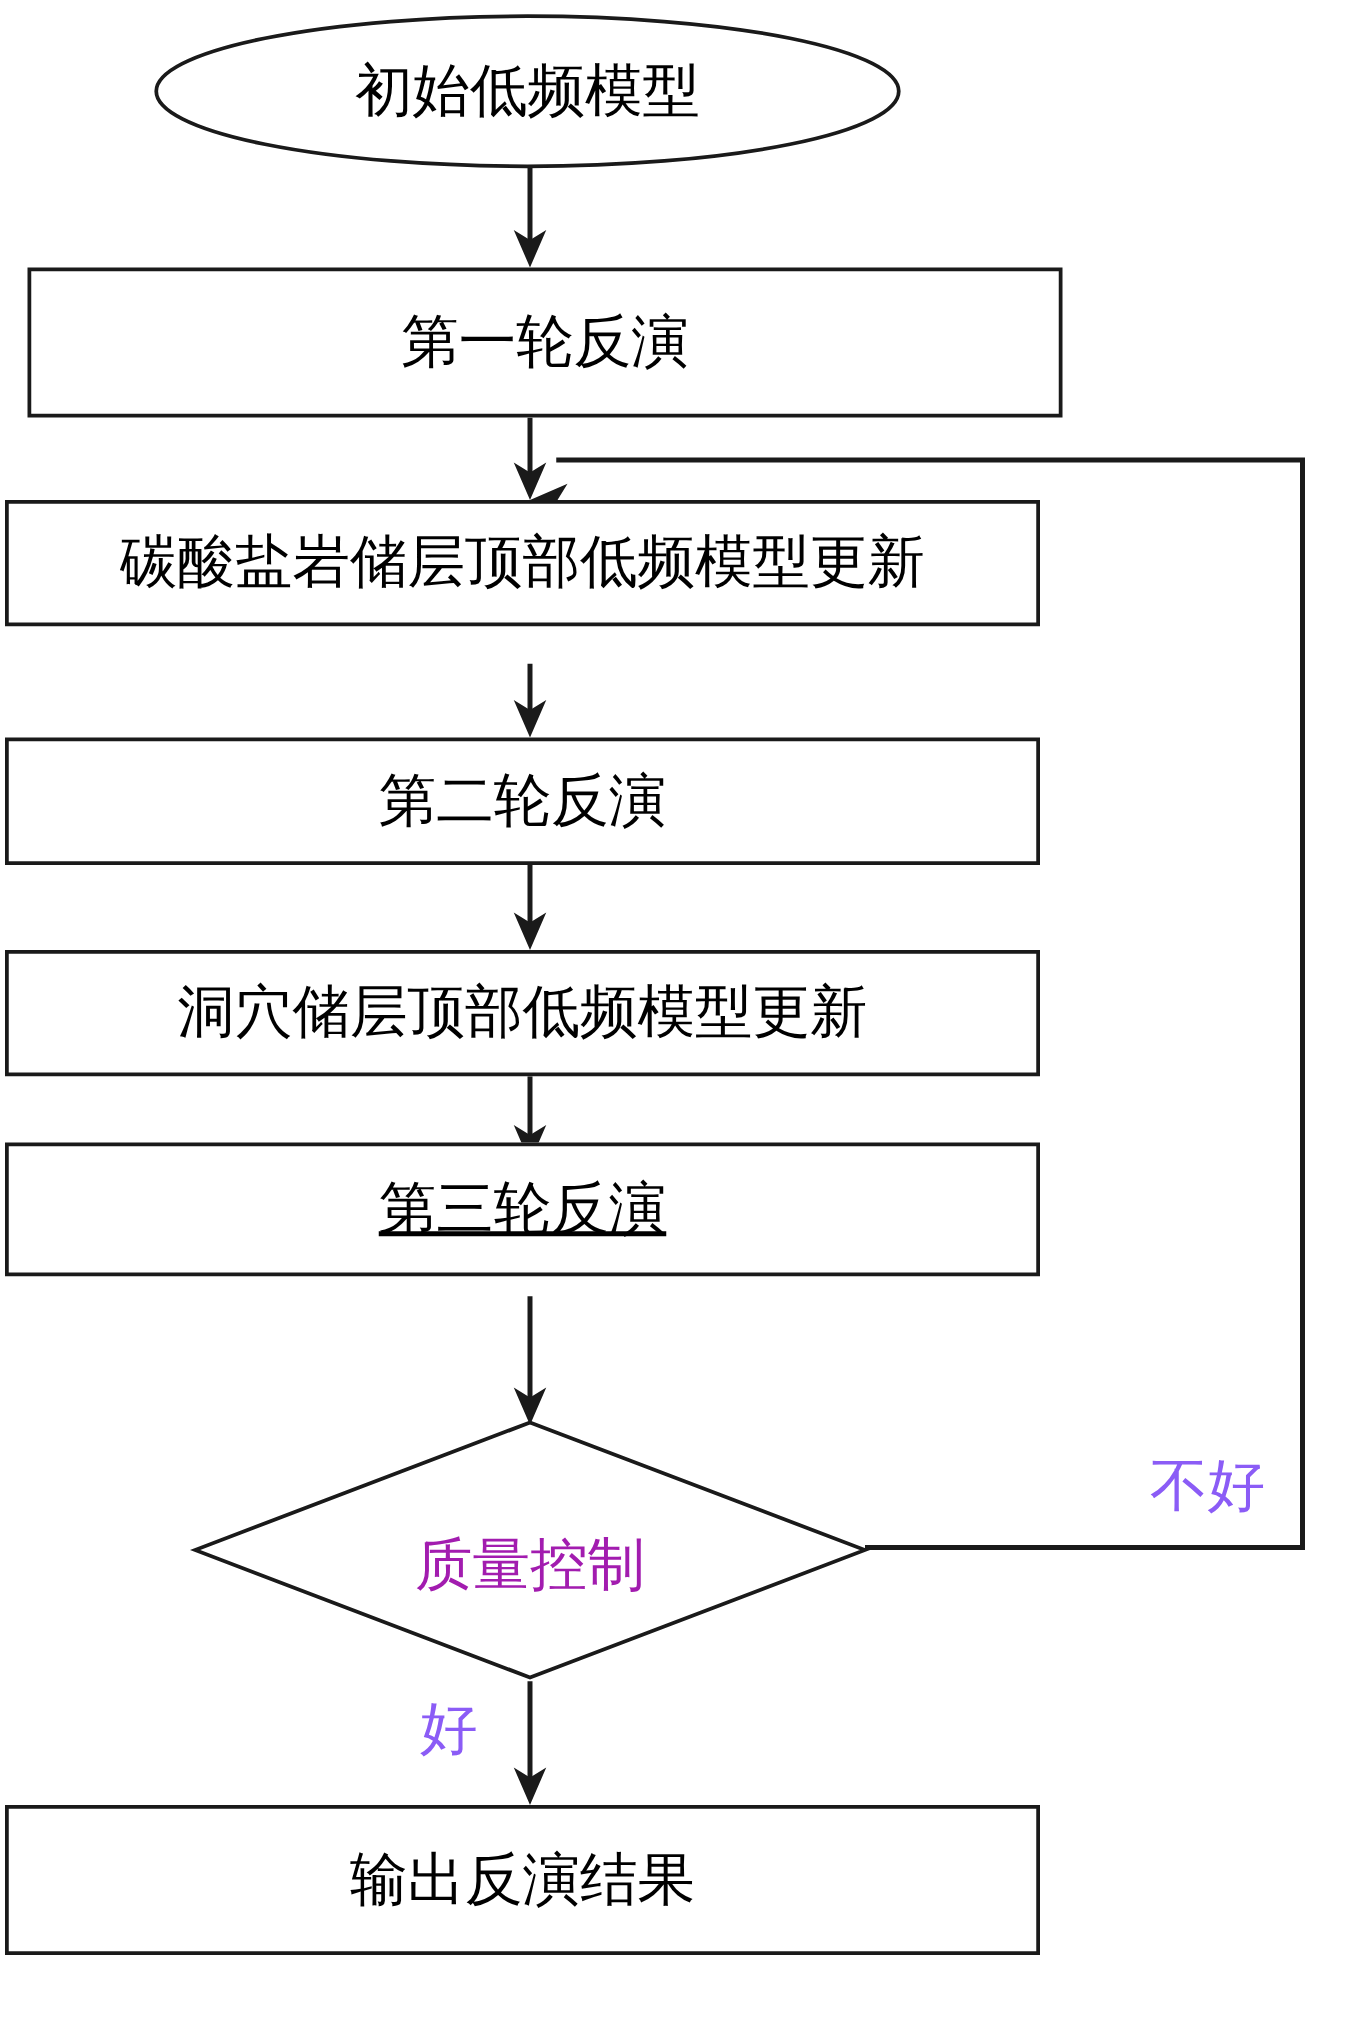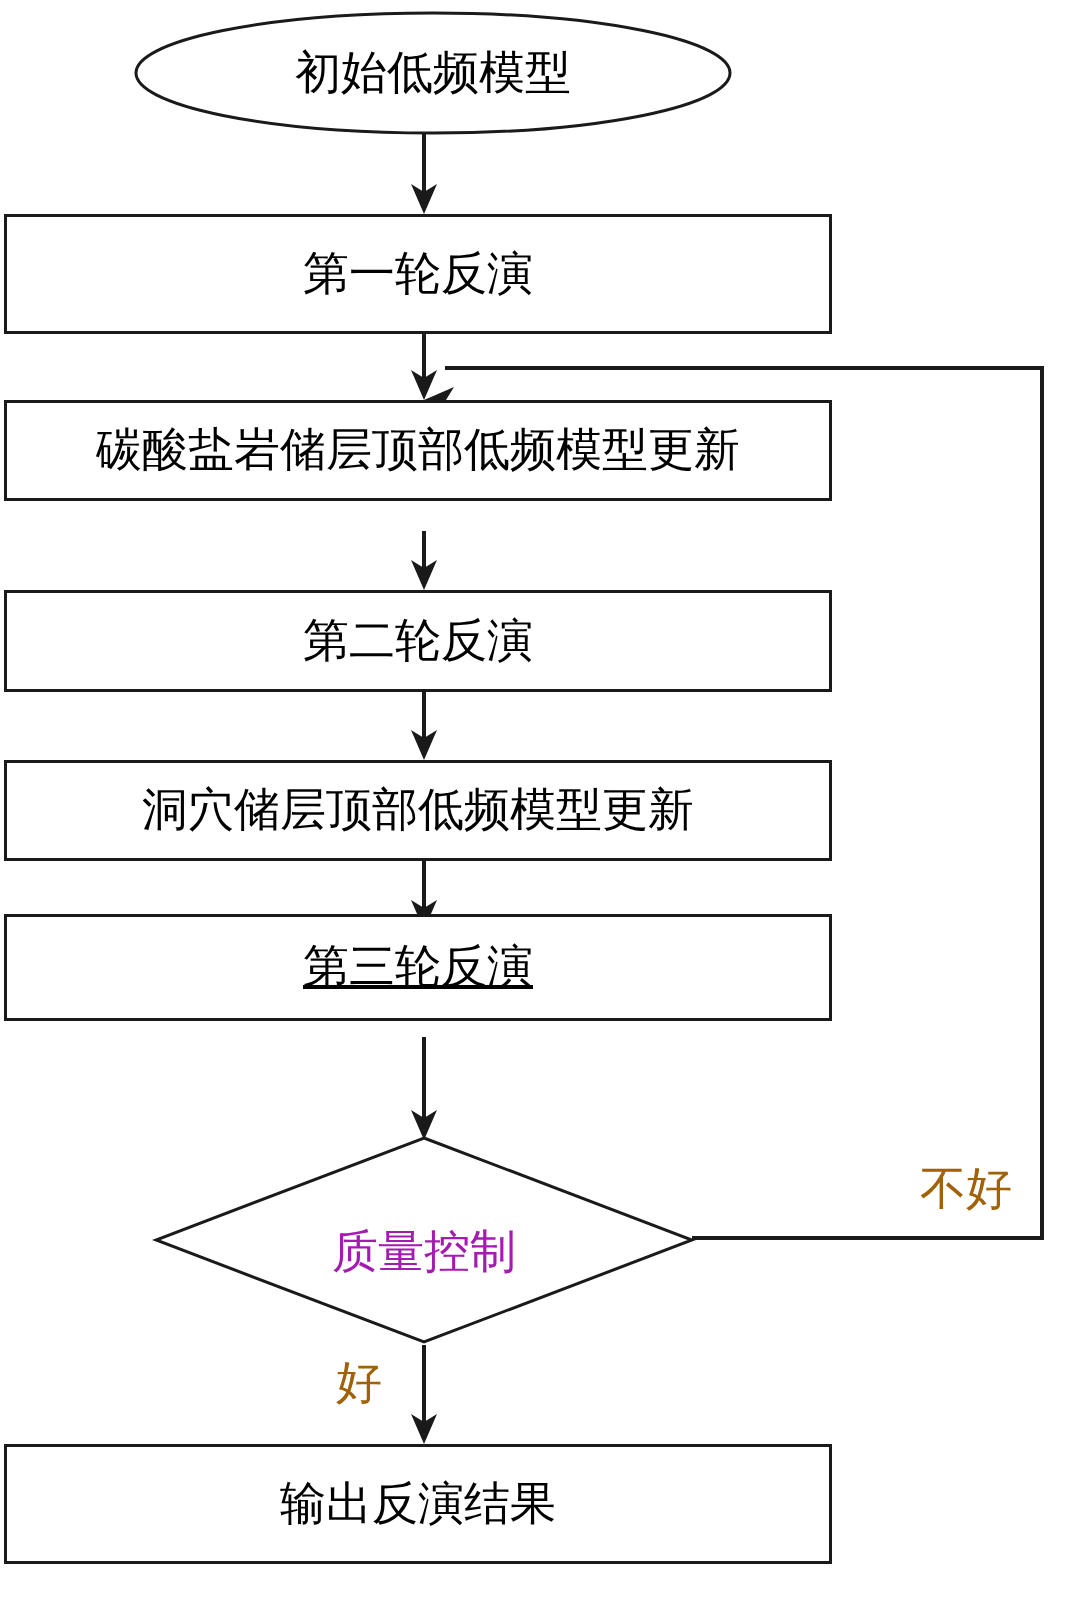--- a/index.html
+++ b/index.html
@@ -64,21 +64,21 @@
     top: 12px;
     width: 100%;
     height: 100%;
     display: flex;
     align-items: center;
     justify-content: center;
     color: #a21caf;
   }
   .edge-label {
     position: absolute;
-    color: #a16207;
+    color: #8b5cf6;
     white-space: nowrap;
   }
   svg.connectors {
     position: absolute;
     left: 0;
     top: 0;
     width: 1084px;
     height: 1618px;
     pointer-events: none;
   }
@@ -115,28 +115,28 @@
       <polygon points="424,590 411,560 424,568 437,560"></polygon>
       <polygon points="424,760 411,730 424,738 437,730"></polygon>
       <polygon points="424,930 411,900 424,908 437,900"></polygon>
       <polygon points="424,1140 411,1110 424,1118 437,1110"></polygon>
       <polygon points="424,1444 411,1414 424,1422 437,1414"></polygon>
 
       <polygon points="424,400 454,387 446,400 454,413"></polygon>
     </g>
   </svg>
 
-  <div class="ellipse-wrap" style="left:133px; top:10px; width:600px; height:126px;">
+  <div class="ellipse-wrap" style="left:122px; top:10px; width:600px; height:126px;">
     <svg width="600" height="126" viewBox="0 0 600 126" xmlns="http://www.w3.org/2000/svg">
       <ellipse cx="300" cy="63" rx="297" ry="60" fill="#ffffff" stroke="#1a1a1a" stroke-width="3"></ellipse>
     </svg>
     <div class="ellipse-label fs-46">初始低频模型</div>
   </div>
 
-  <div class="node box fs-46" style="left:4px; top:214px; width:828px; height:120px;">
+  <div class="node box fs-46" style="left:22px; top:214px; width:828px; height:120px;">
     <span class="label-text">第一轮反演</span>
   </div>
 
   <div class="node box fs-46" style="left:4px; top:400px; width:828px; height:101px;">
     <span class="label-text">碳酸盐岩储层顶部低频模型更新</span>
   </div>
 
   <div class="node box fs-46" style="left:4px; top:760px; width:828px; height:101px;">
     <span class="label-text">洞穴储层顶部低频模型更新</span>
   </div>

